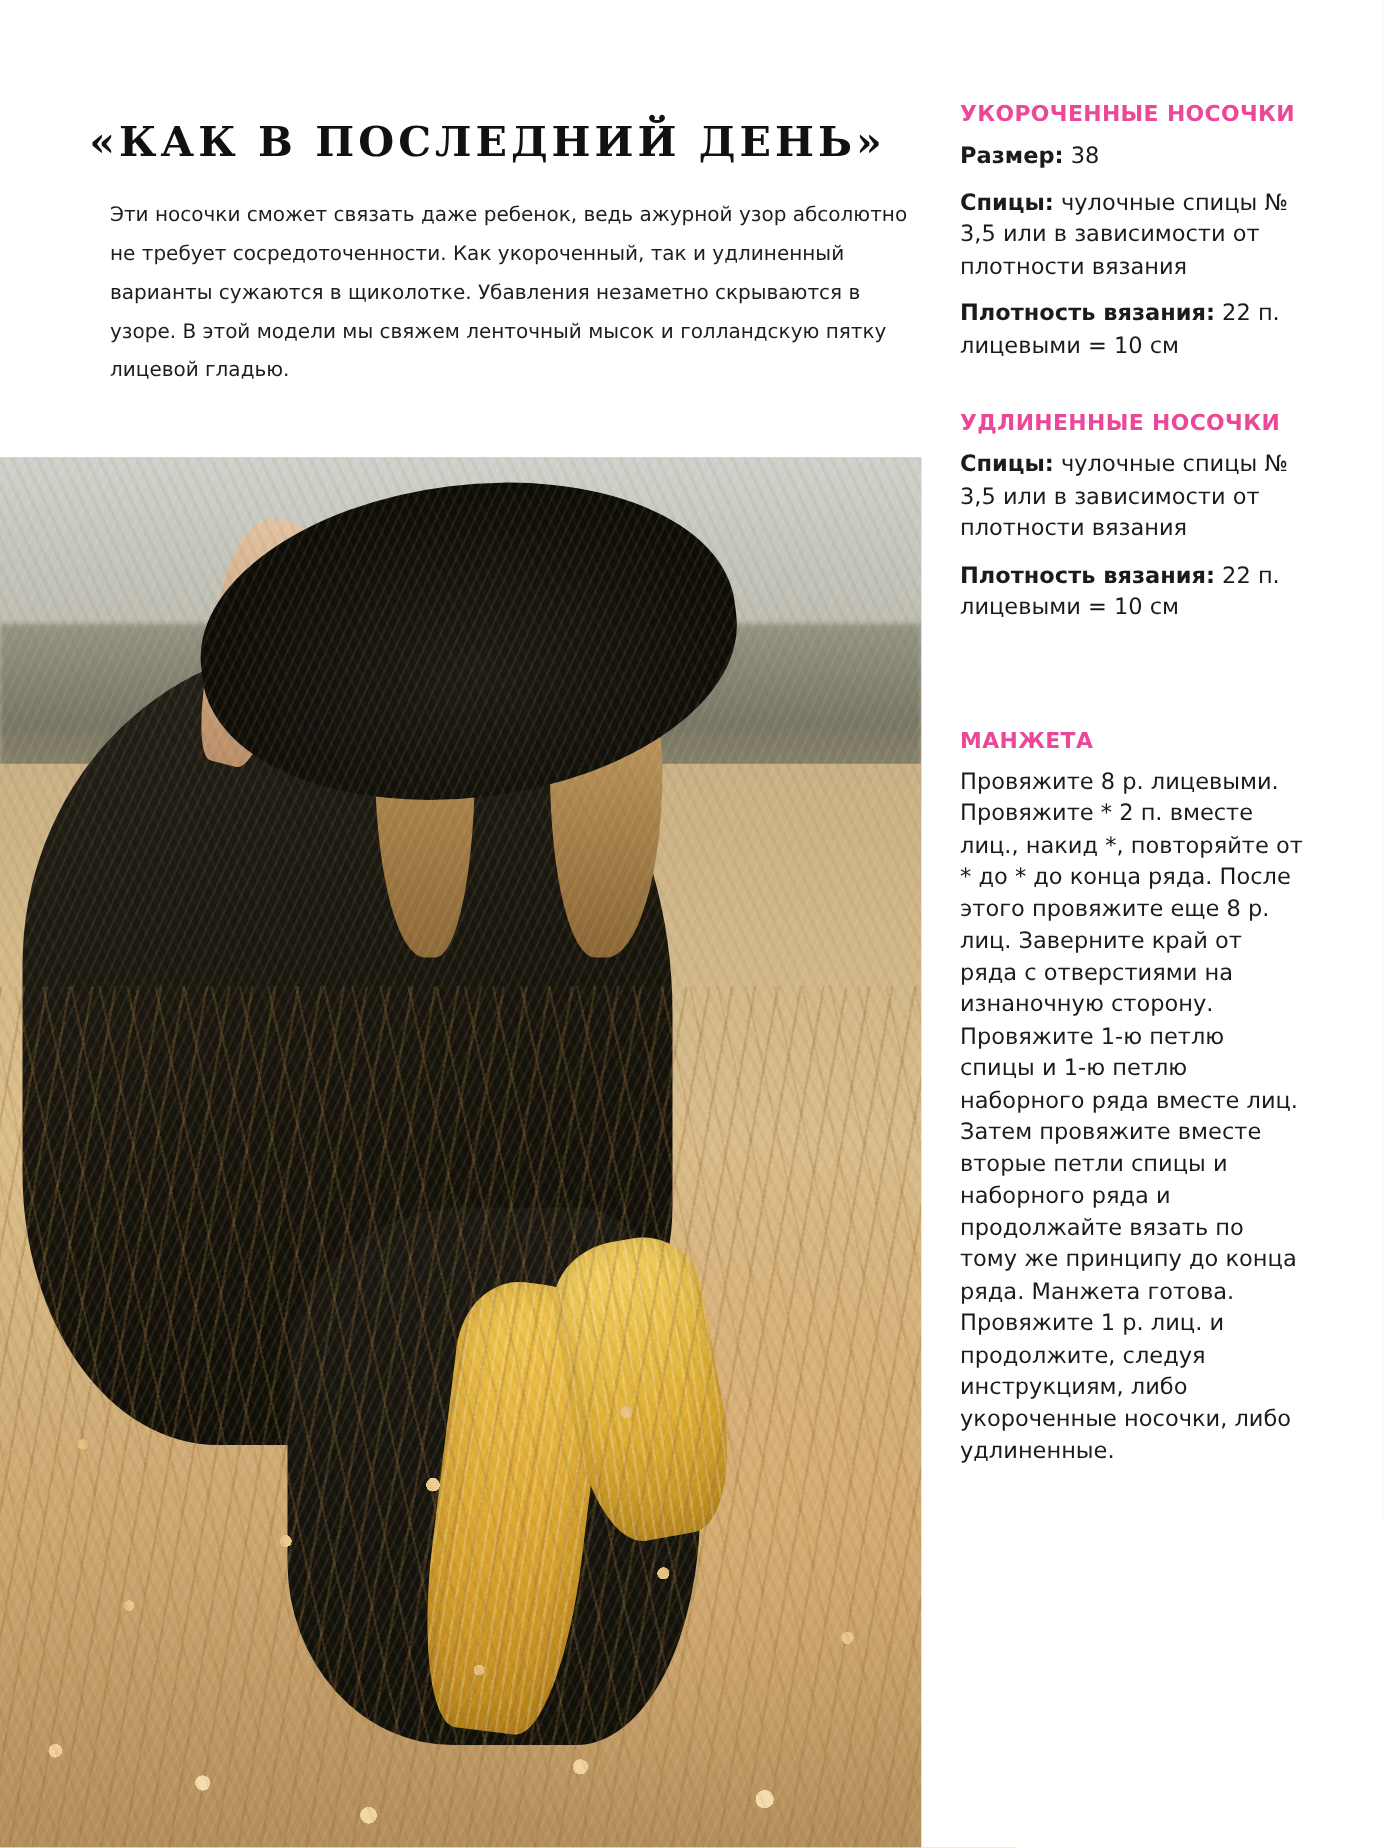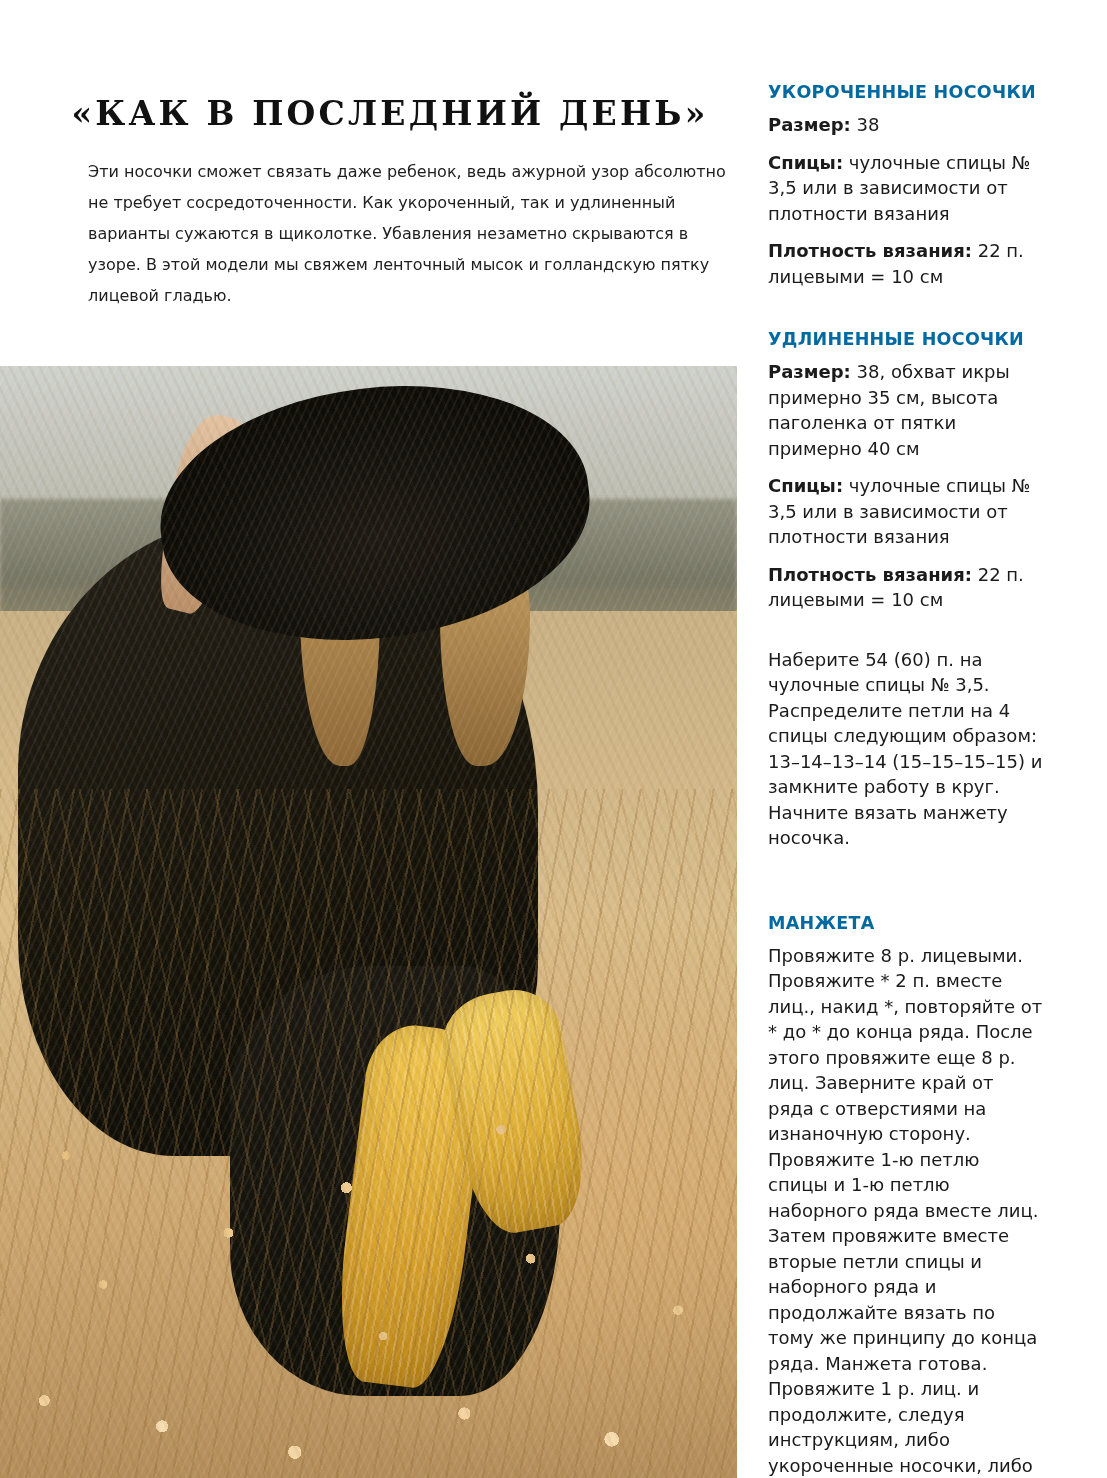--- a/index.html
+++ b/index.html
@@ -211,21 +211,21 @@
   .col-right {
     position: absolute;
     left: 768px;
     top: 82px;
     width: 276px;
   }
   .sec-head {
     font-size: 17.5px;
     font-weight: bold;
     letter-spacing: .3px;
-    color: #0369a1;
+    color: #ec4899;
     margin: 0 0 10px 0;
   }
   .sec-head.spaced { margin-top: 40px; }
   .para {
     font-size: 18px;
     line-height: 25.5px;
     color: #1b1b1b;
     margin: 0 0 12px 0;
   }
   .para b { font-weight: bold; }
@@ -265,27 +265,25 @@
   </div>
 
   <div class="col-right">
 
     <h2 class="sec-head">УКОРОЧЕННЫЕ НОСОЧКИ</h2>
     <p class="para"><b>Размер:</b><span> 38</span></p>
     <p class="para"><b>Спицы:</b><span> чулочные спицы № 3,5 или в зависимости от плотности вязания</span></p>
     <p class="para"><b>Плотность вязания:</b><span> 22 п. лицевыми = 10 см</span></p>
 
     <h2 class="sec-head spaced">УДЛИНЕННЫЕ НОСОЧКИ</h2>
-    <p class="para"><b>Размер:</b><span> 38, обхват икры примерно 35 см, высота паголенка от пятки примерно 40 см</span></p>
     <p class="para"><b>Спицы:</b><span> чулочные спицы № 3,5 или в зависимости от плотности вязания</span></p>
     <p class="para"><b>Плотность вязания:</b><span> 22 п. лицевыми = 10 см</span></p>
 
     <div class="gap-big"></div>
 
-    <p class="para">Наберите 54 (60) п. на чулочные спицы № 3,5. Распределите петли на 4 спицы следующим образом: 13–14–13–14 (15–15–15–15) и замкните работу в круг. Начните вязать манжету носочка.</p>
 
     <div class="gap-small"></div>
 
     <h2 class="sec-head spaced">МАНЖЕТА</h2>
     <p class="para block">Провяжите 8 р. лицевыми. Провяжите * 2 п. вместе лиц., накид *, повторяйте от * до * до конца ряда. После этого провяжите еще 8 р. лиц. Заверните край от ряда с отверстиями на изнаночную сторону. Провяжите 1-ю петлю спицы и 1-ю петлю наборного ряда вместе лиц. Затем провяжите вместе вторые петли спицы и наборного ряда и продолжайте вязать по тому же принципу до конца ряда. Манжета готова. Провяжите 1 р. лиц. и продолжите, следуя инструкциям, либо укороченные носочки, либо удлиненные.</p>
 
   </div>
 </div>
 
 </body></html>

